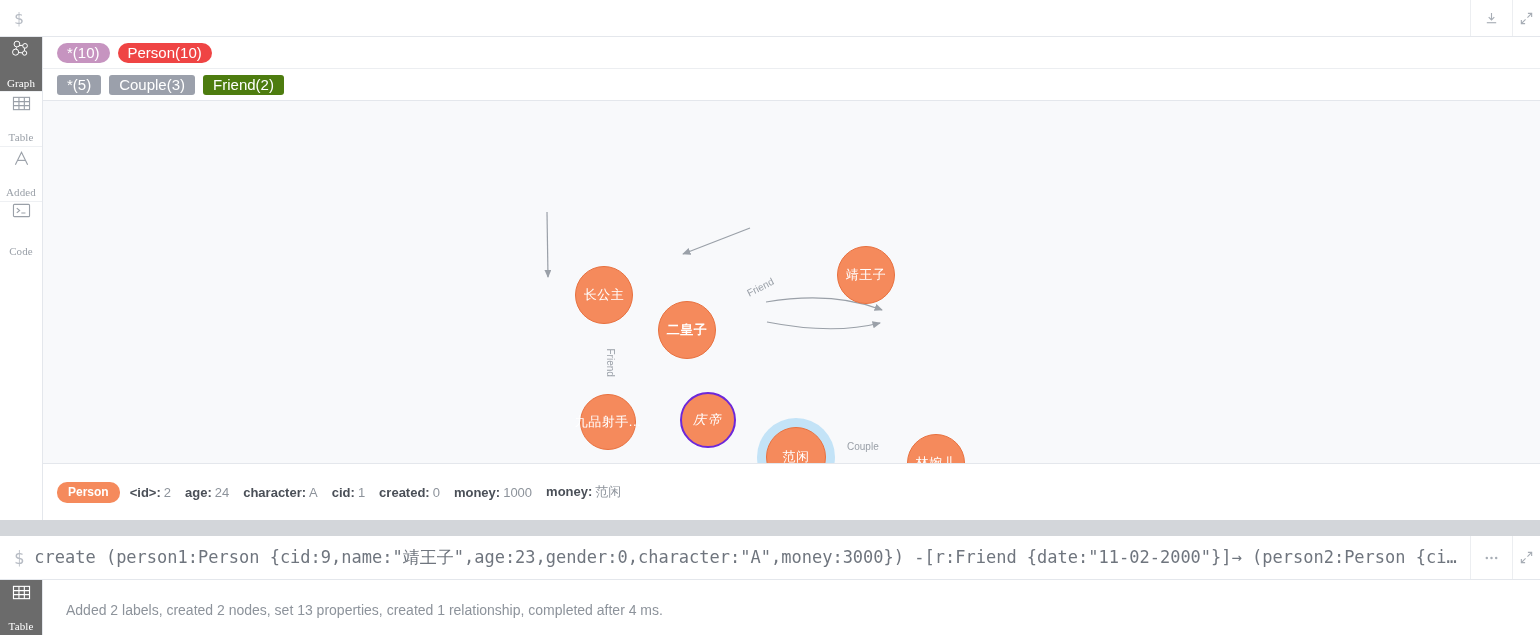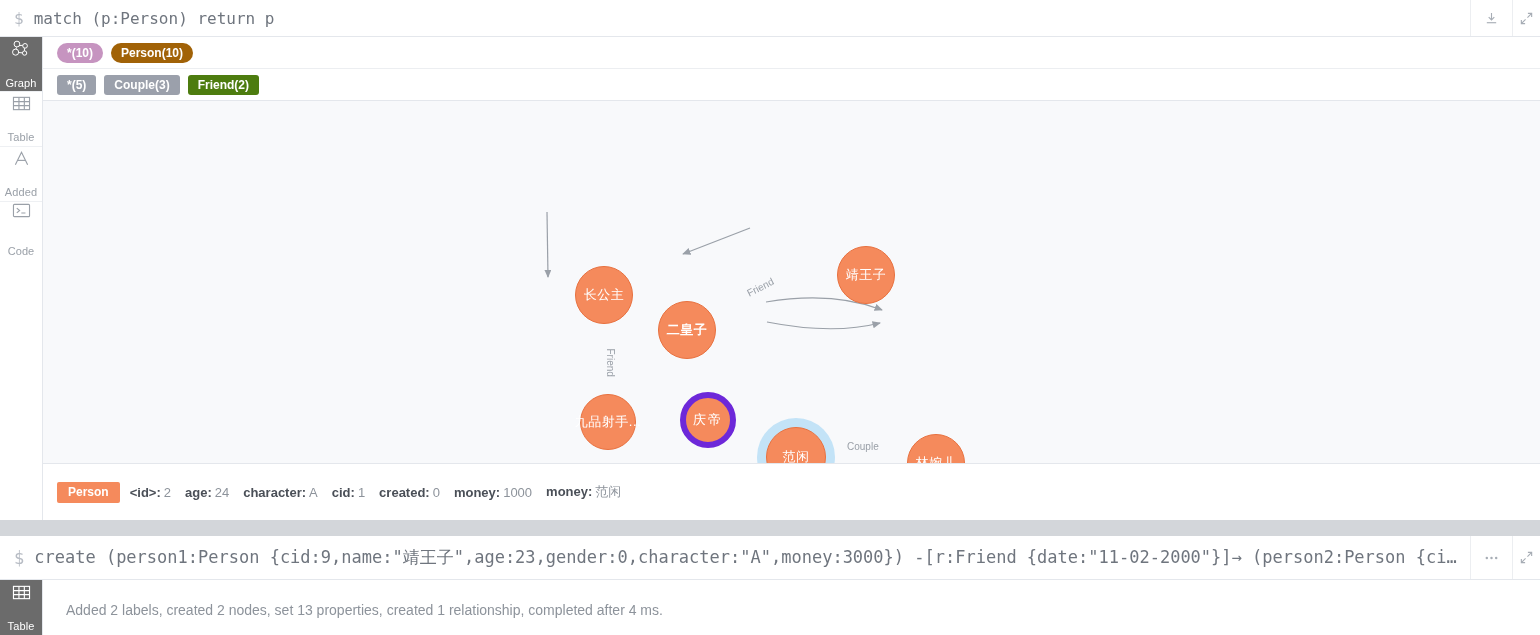--- a/index.html
+++ b/index.html
@@ -58,20 +58,21 @@
     border-right: 1px solid #e4e7ec;
   }
   .side-item {
     height: 55px;
     display: flex; flex-direction: column;
     align-items: center; justify-content: center;
     gap: 19px;
     color: #9aa0a8;
     cursor: pointer;
     border-bottom: 1px solid #eef0f3;
+    font-family: Liberation Serif, serif;
   }
   .side-item .lbl { font-size: 11px; line-height: 12px; letter-spacing: .1px; }
   .side-item.active { background: #6b6b6b; color: #ffffff; }
   .side-item svg { display: block; }
 
   .side-fill { flex: 1 1 auto; border-right: 0; }
 
   .result-area { flex: 1 1 auto; min-width: 0; display: flex; flex-direction: column; }
 
   
@@ -80,21 +81,21 @@
     display: flex; align-items: center; gap: 8px;
     padding: 4px 14px;
     background: #ffffff;
     border-bottom: 1px solid #eceef1;
   }
   .legend-row.second { border-bottom: 1px solid #e4e7ec; }
   .chip {
     display: inline-flex; align-items: center;
     height: 20px; padding: 0 10px;
     border-radius: 10px;
-    font-size: 12px; font-weight: bold;
+    font-size: 15px; font-weight: normal;
     color: #ffffff;
     white-space: nowrap;
     cursor: pointer;
   }
   .chip.rel { border-radius: 3px; }
 
   
   .graph-canvas {
     position: relative;
     height: 362px;
@@ -130,21 +131,21 @@
     border-top: 1px solid #e4e7ec;
     display: flex; align-items: center;
     padding: 0 14px;
     gap: 10px;
     font-size: 13px;
     color: #6f757e;
   }
   .node-pill {
     display: inline-flex; align-items: center;
     height: 21px; padding: 0 11px;
-    border-radius: 2px;
+    border-radius: 10px;
     font-size: 12px; font-weight: bold;
     color: #ffffff;
   }
   .prop { white-space: nowrap; margin-right: 4px; }
   .prop b { color: #4a4f57; font-weight: bold; }
   .prop span { color: #8d939b; margin-left: 3px; }
 
   
   .frame-gap { height: 16px; background: #d3d6da; }
 
@@ -166,21 +167,20 @@
     color: #8d939b;
   }
 </style>
 </head>
 <body>
 
 <div class="panel">
 
   <div class="query-bar">
     <span class="query-prompt">$</span>
-    <span class="query-text" title="match (p:Person) return p">match (p:Person) return p</span>
     <div class="qbar-actions">
       <div class="qbar-btn" title="Download">
         <svg width="15" height="15" viewBox="0 0 16 16" fill="none" stroke="#a7adb5" stroke-width="1.2">
           <path d="M8 2v7M5 6.5 8 9.5l3-3"></path>
             <path d="M3 12.5h10"></path>
         </svg>
       </div>
       <div class="qbar-btn" title="Expand" style="width:28px;overflow:hidden;">
         <svg width="15" height="15" viewBox="0 0 16 16" fill="none" stroke="#a7adb5" stroke-width="1.2">
           <path d="M9.5 2.5h4v4M13.5 2.5 9 7"></path>
@@ -232,21 +232,21 @@
         </span>
         <span class="lbl">Code</span>
       </div>
       <div class="side-fill" style="height:218px;"></div>
     </div>
 
     <div class="result-area">
 
       <div class="legend-row">
         <span class="chip" style="background:#c694c0">*(10)</span>
-        <span class="chip" style="background:#a16207">Person(10)</span>
+        <span class="chip" style="background:#ef4444">Person(10)</span>
       </div>
 
       <div class="legend-row second">
         <span class="chip rel" style="background:#9ba0ab">*(5)</span>
         <span class="chip rel" style="background:#9ba0ab">Couple(3)</span>
         <span class="chip rel" style="background:#4d7c0f">Friend(2)</span>
       </div>
 
       <div class="graph-canvas">
         <svg class="edges" viewBox="0 0 1497 362" preserveAspectRatio="none">
@@ -272,21 +272,21 @@
         </div>
 
         <div class="node" style="left:615px;top:200px;width:58px;height:58px;background:#f58a5c;border:1px solid #e8713f;font-weight:bold;">
           <span class="node-label">二皇子</span>
         </div>
 
         <div class="node" style="left:537px;top:293px;width:56px;height:56px;background:#f58a5c;border:1px solid #e8713f;text-decoration:underline;">
           <span class="node-label" style="position:absolute;left:50%;transform:translateX(-50%);">九品射手...</span>
         </div>
 
-        <div class="node" style="left:637px;top:291px;width:56px;height:56px;background:#f58a5c;border:6px solid #6d28d9;">
+        <div class="node" style="left:637px;top:291px;width:56px;height:56px;background:#f58a5c;border:2px solid #6d28d9;font-style:italic;">
           <span class="node-label" style="letter-spacing:2px;">庆帝</span>
         </div>
 
         <div class="node" style="left:723px;top:326px;width:60px;height:60px;background:#f58a5c;border:1px solid #e8713f;
                     box-shadow:0 0 0 9px #c3e3f7;">
           <span class="node-label">范闲</span>
         </div>
 
         <div class="node" style="left:864px;top:333px;width:58px;height:58px;background:#f58a5c;border:1px solid #e8713f;">
           <span class="node-label">林婉儿</span>

